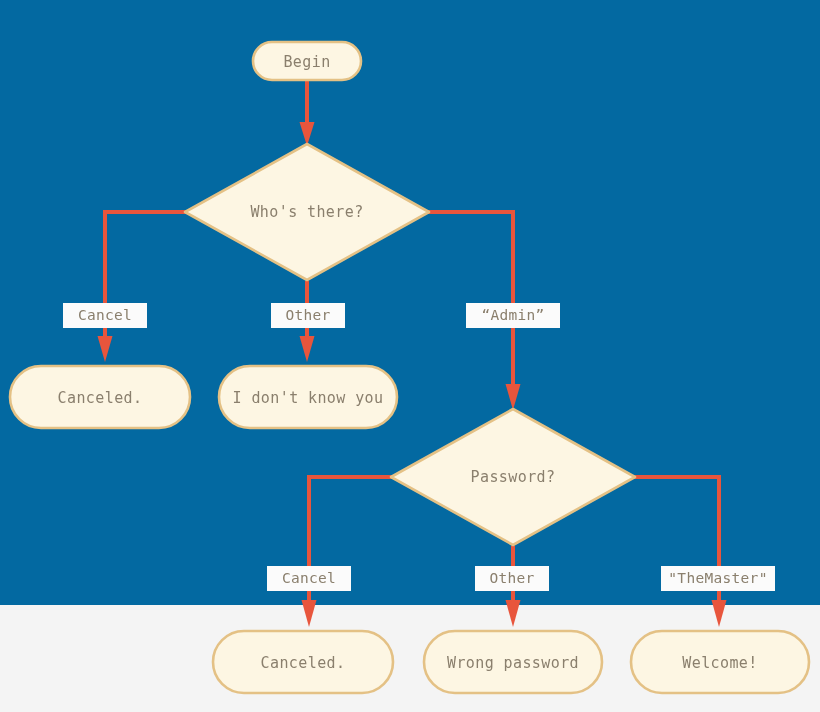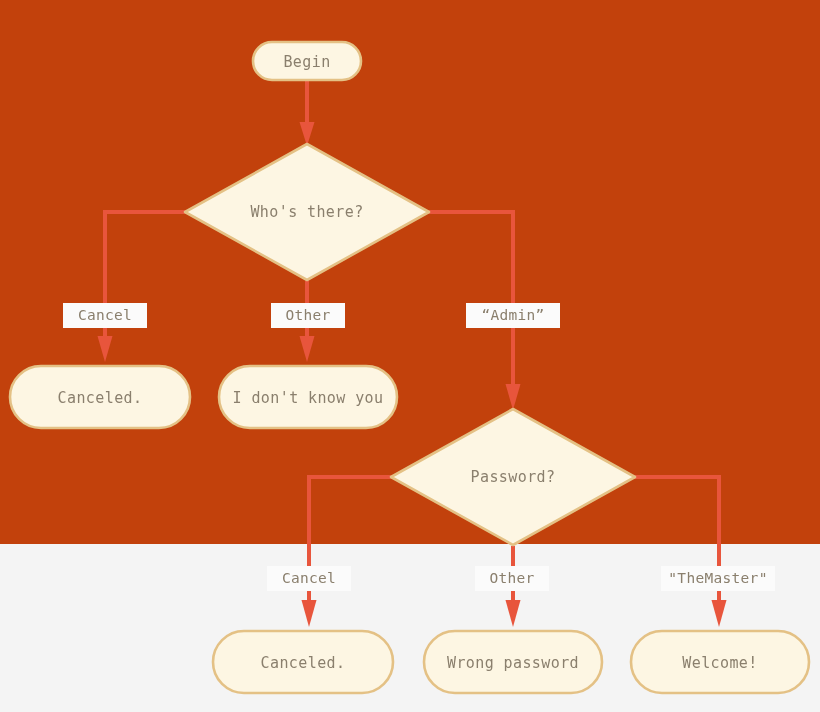--- a/index.html
+++ b/index.html
@@ -9,22 +9,22 @@
   }
   body {
     width: 820px;
     height: 712px;
     overflow: hidden;
     font-family: "DejaVu Sans Mono", "Liberation Mono", monospace;
   }
   #flowchart-root {
     position: relative;
     width: 820px;
-    height: 544px;
-    background: #c2410c;
+    height: 605px;
+    background: #0369a1;
   }
   svg#flow-svg {
     display: block;
     width: 820px;
     height: 712px;
   }
   .node-shape {
     fill: #fdf6e3;
     stroke: #e4c185;
     stroke-width: 2.6;

